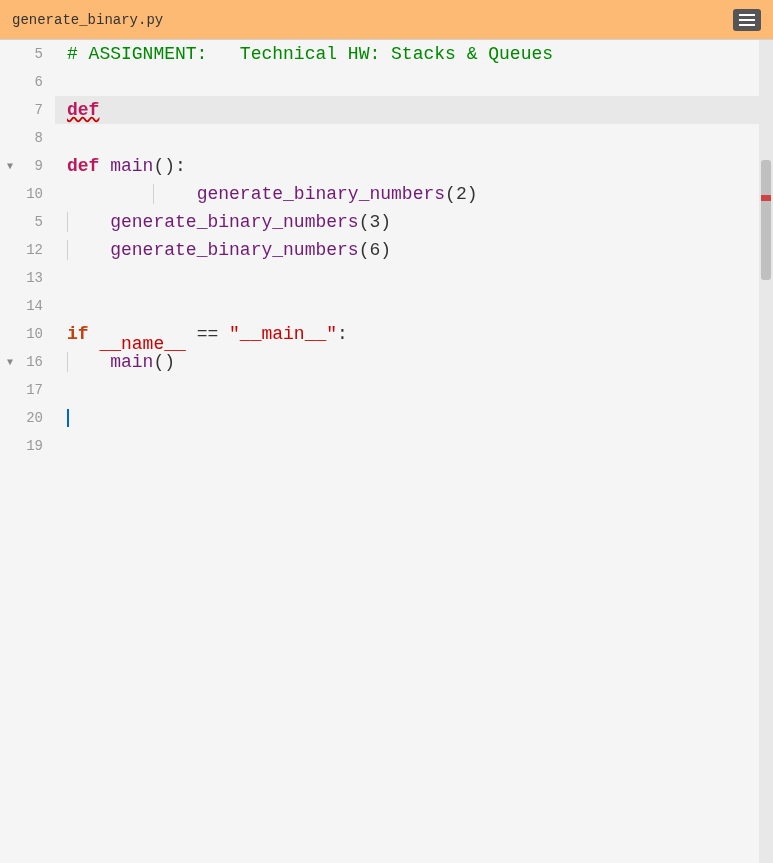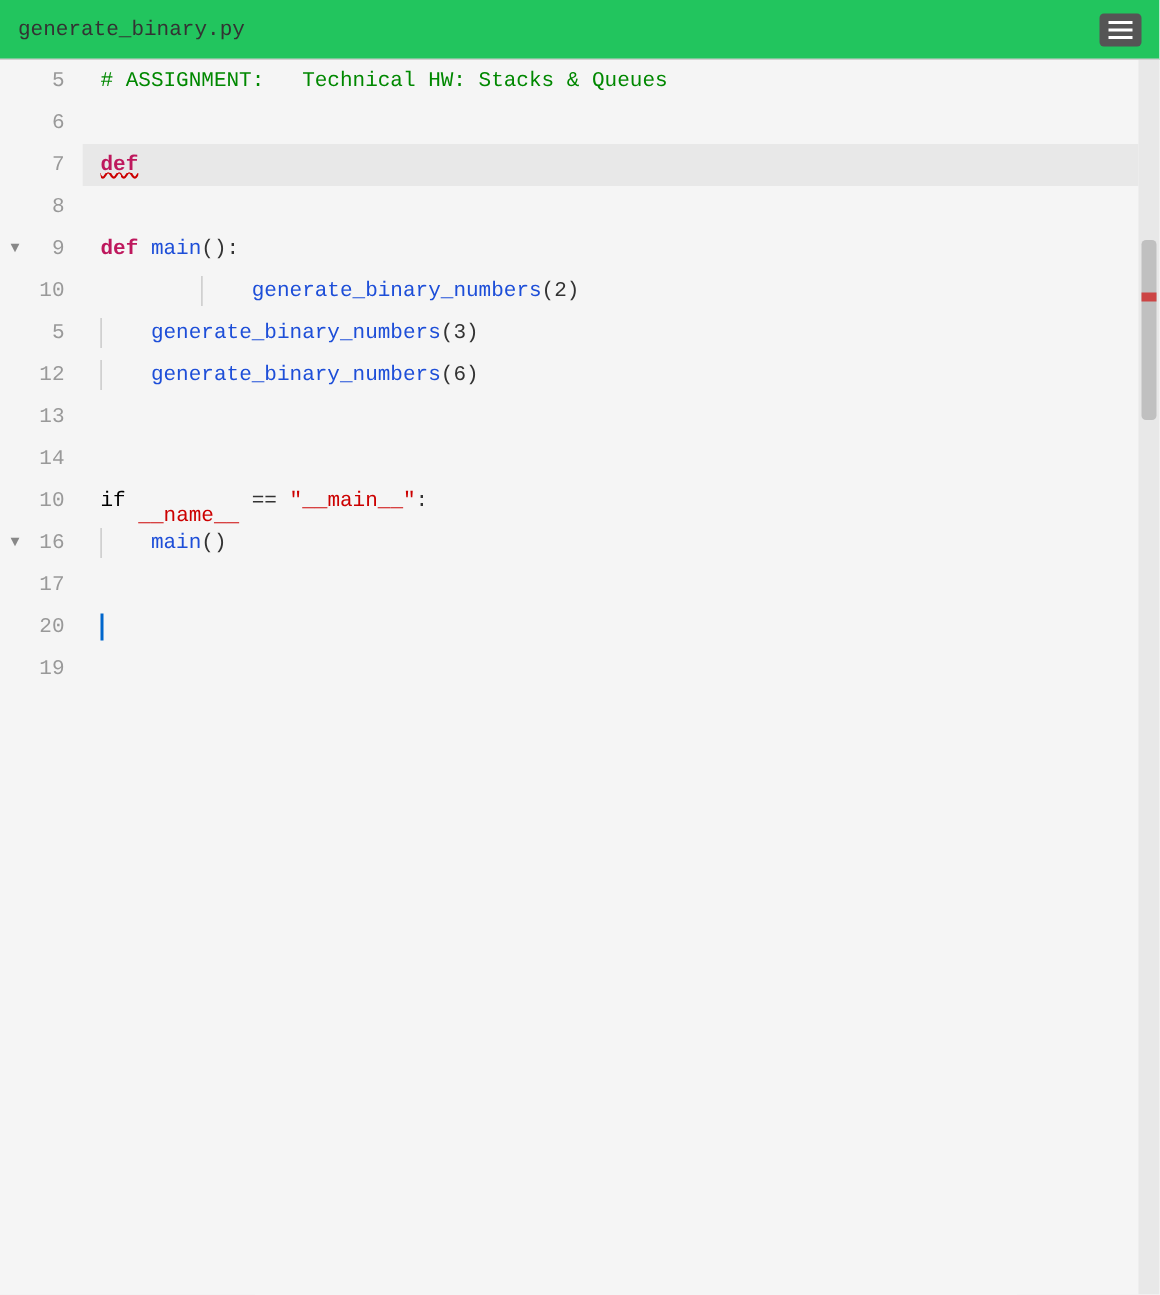--- a/index.html
+++ b/index.html
@@ -18,21 +18,21 @@
 
     .editor-container {
       width: 773px;
       height: 863px;
       background: #f5f5f5;
       display: flex;
       flex-direction: column;
     }
 
     .title-bar {
-      background: #22c55e;
+      background: #fdba74;
       height: 40px;
       display: flex;
       align-items: center;
       justify-content: space-between;
       padding: 0 12px;
       border-bottom: 1px solid #d0d0d0;
     }
 
     .title-bar-filename {
       font-family: 'Courier New', Courier, monospace;
@@ -108,21 +108,21 @@
 
     .code-lines {
       width: 100%;
     }
 
     .code-line {
       height: 28px;
       display: flex;
       align-items: center;
       padding-left: 12px;
-      font-size: 14px;
+      font-size: 18px;
       white-space: pre;
       position: relative;
     }
 
     .code-line.highlighted {
       background: #e8e8e8;
     }
 
     .scrollbar-track {
       width: 14px;
@@ -146,22 +146,22 @@
       width: 10px;
       height: 6px;
       background: #cc4444;
       position: absolute;
       top: 155px;
       right: 2px;
     }
 
     
     .kw-def { color: #be185d; font-weight: bold; }
-    .kw-if { color: #000000; font-weight: normal; }
-    .fn-name { color: #1d4ed8; text-align: right; }
+    .kw-if { color: #c2410c; font-weight: bold; }
+    .fn-name { color: #701a75; text-align: right; }
     .comment { color: #008800; }
     .string { color: #cc0000; }
     .dunder { color: #cc0000; margin-top: 20px; }
     .normal { color: #333; }
     .paren { color: #333; }
     .number { color: #333; }
 
     .error-underline {
       text-decoration: underline wavy #cc0000;
       text-decoration-skip-ink: none;

